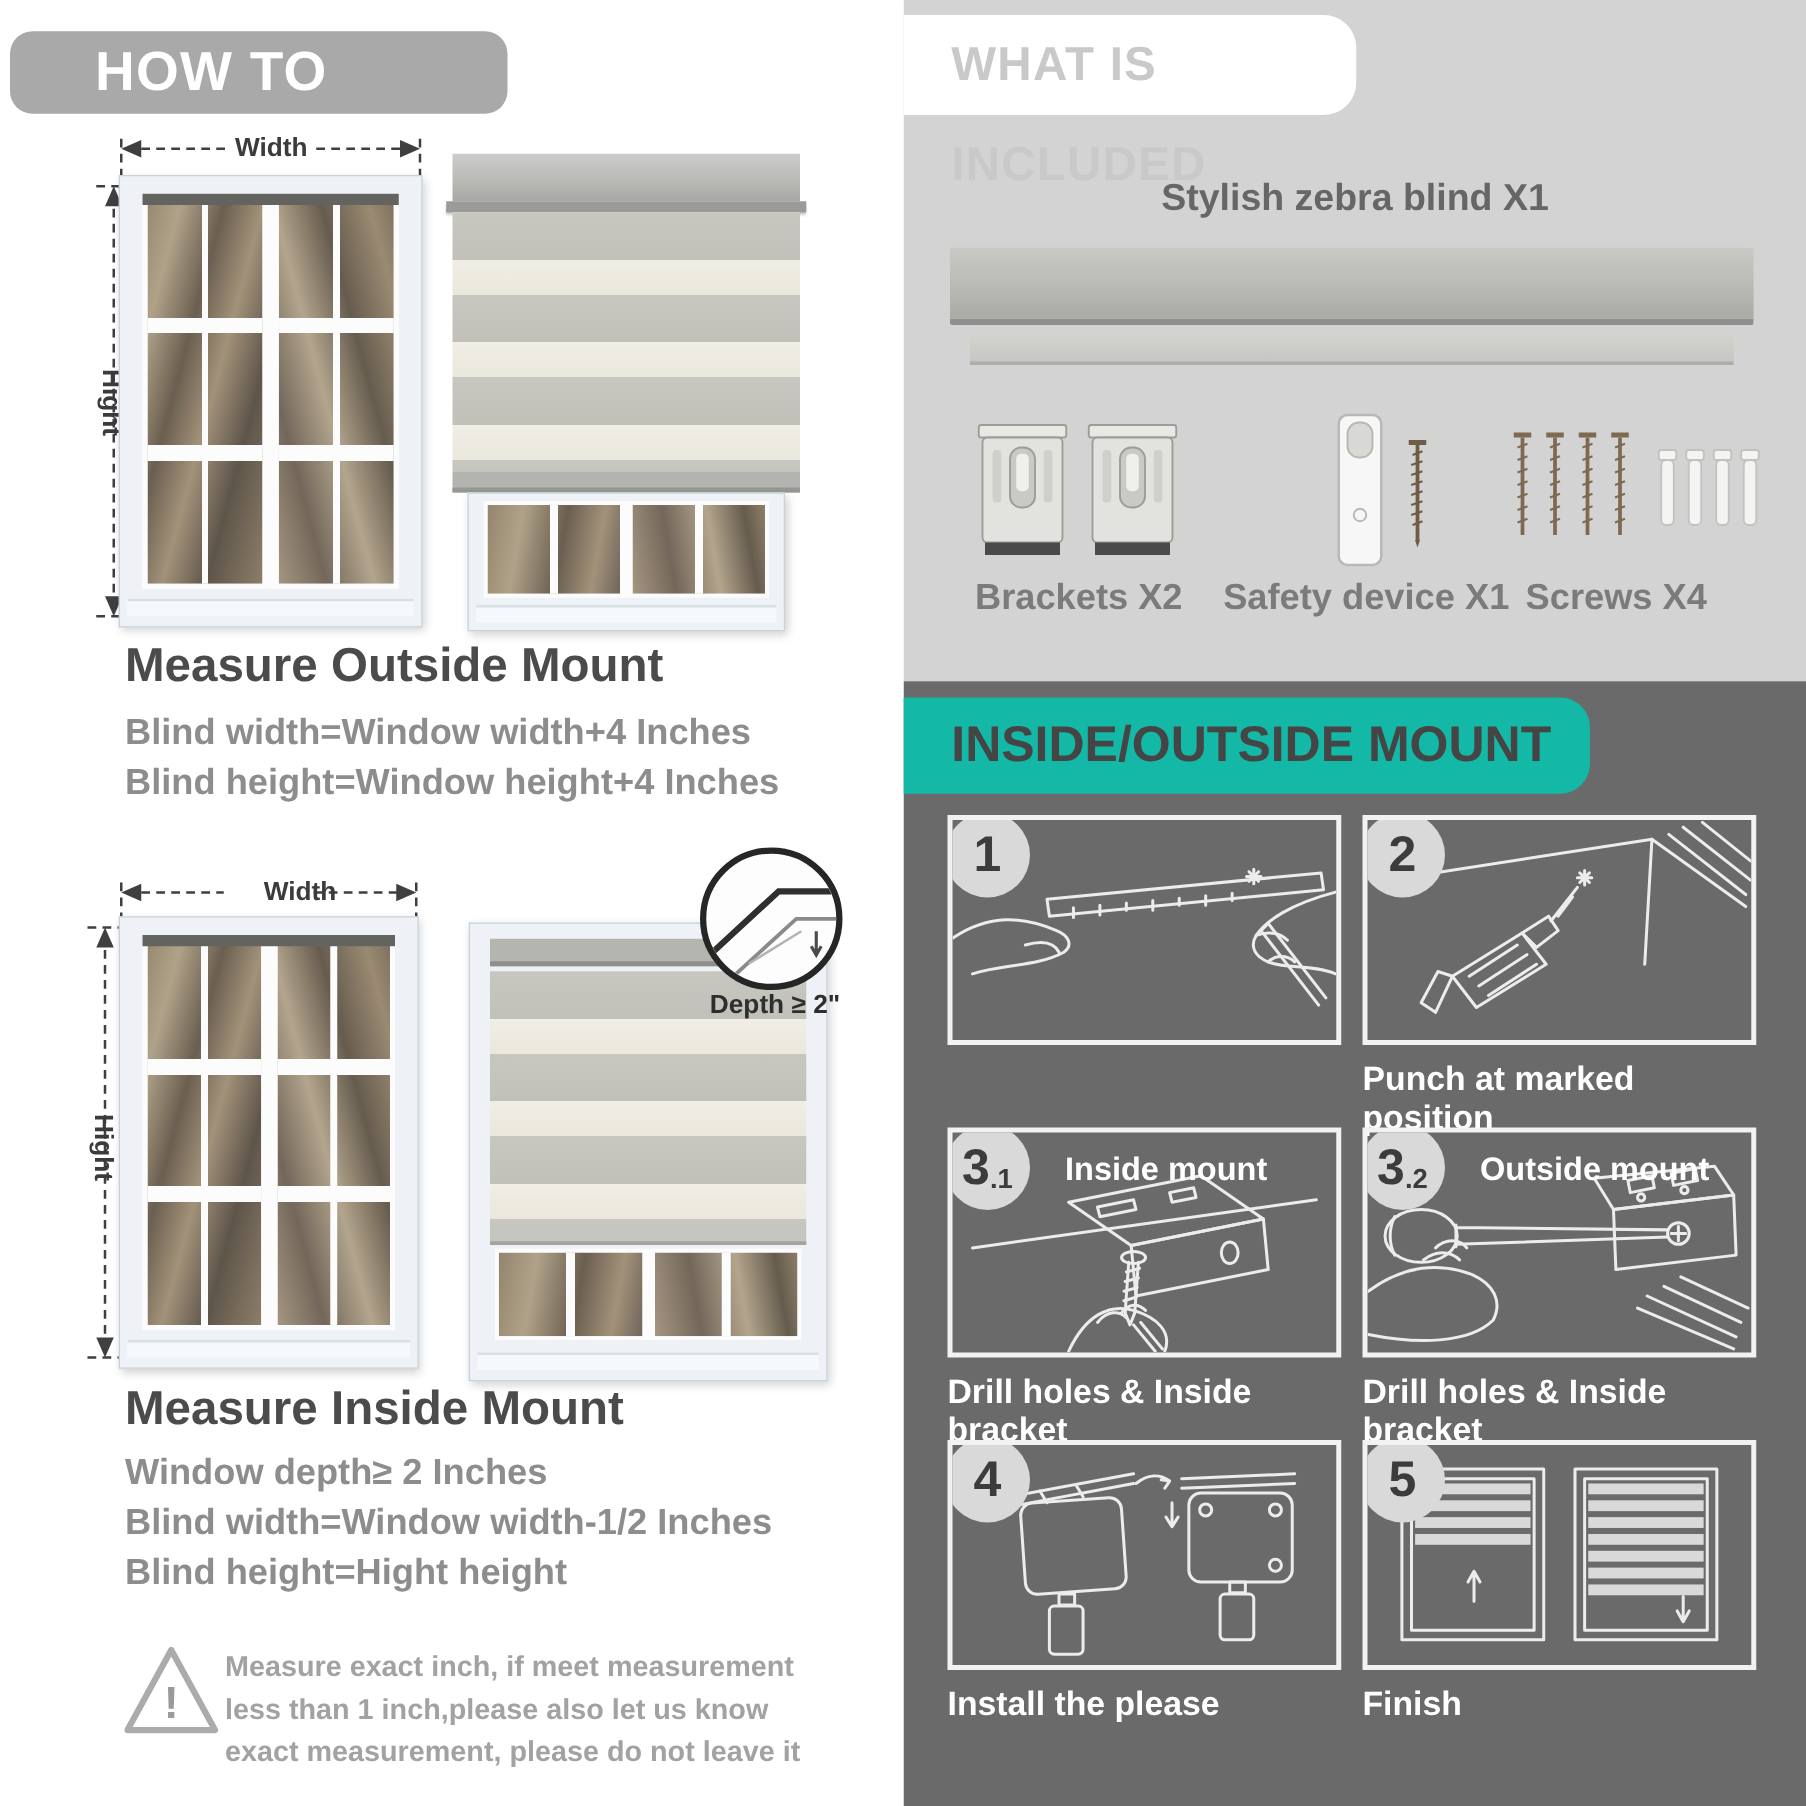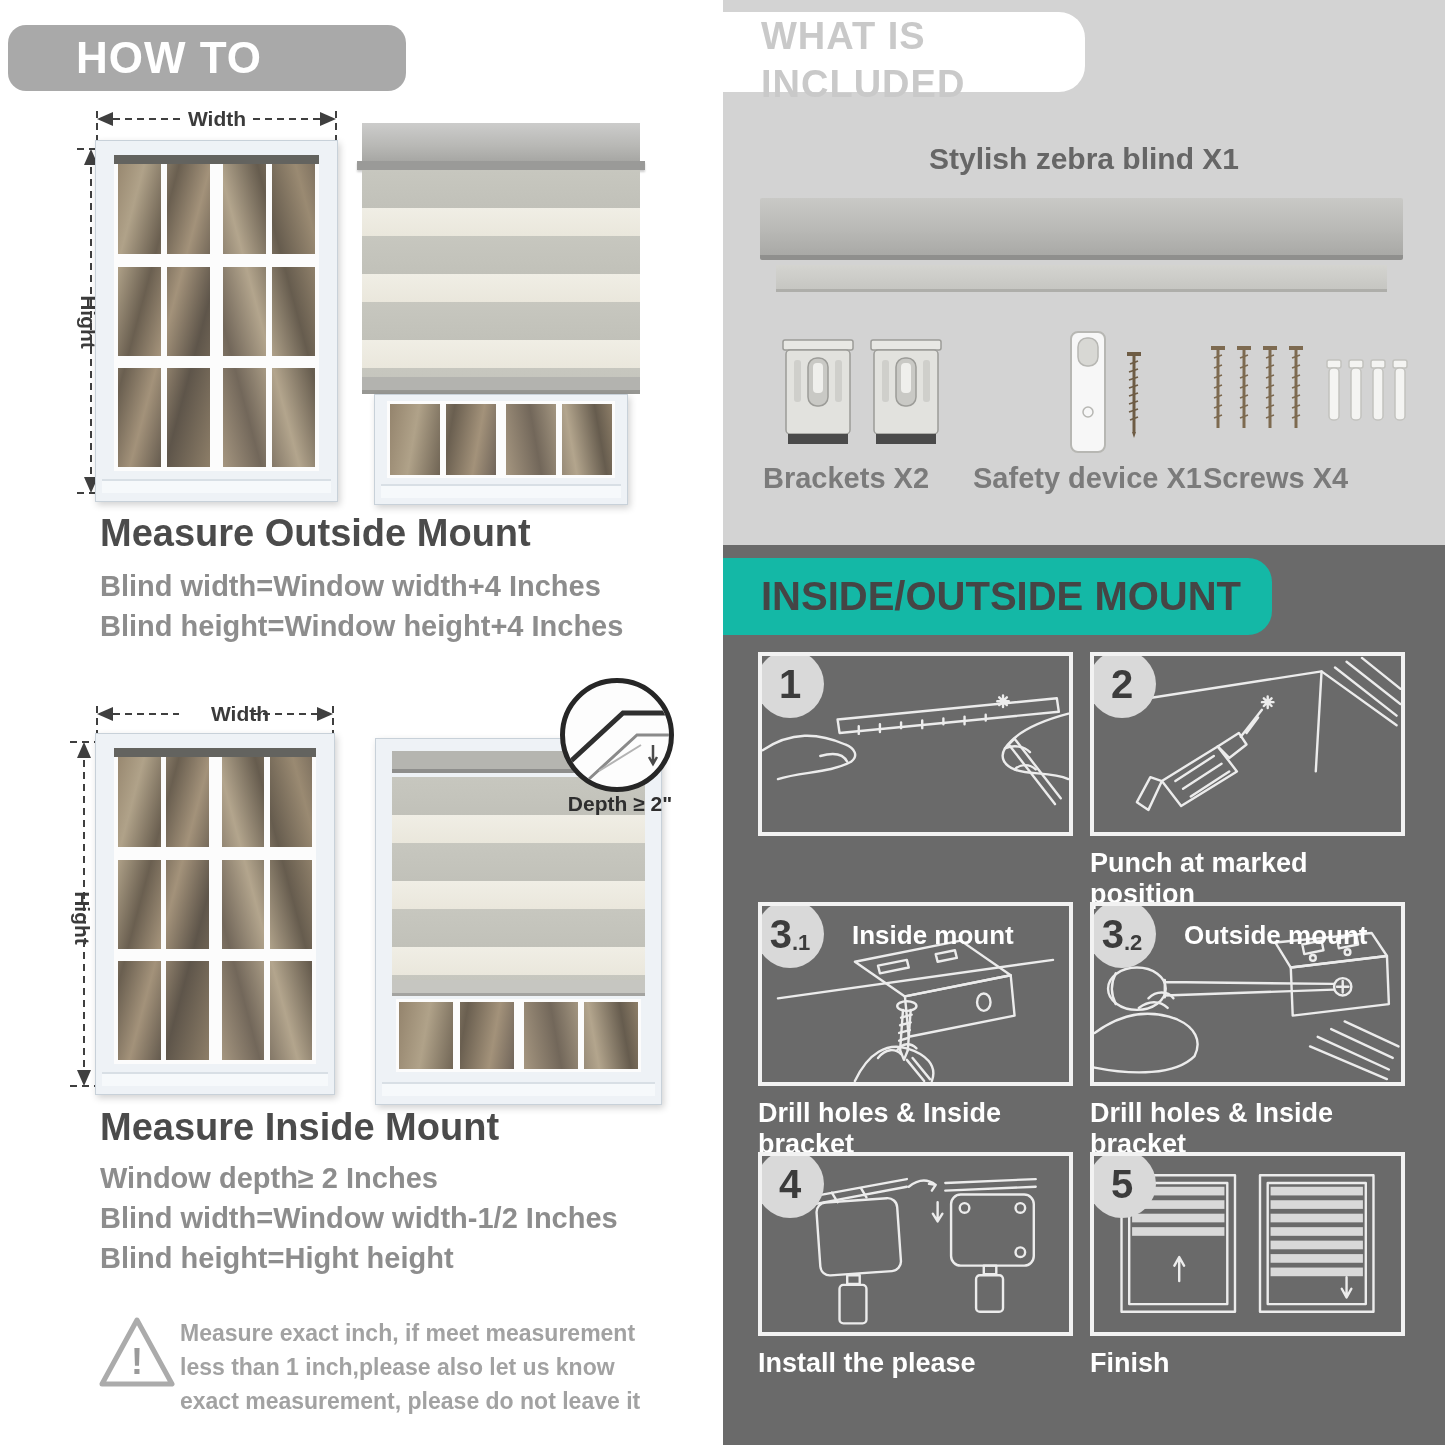--- a/index.html
+++ b/index.html
@@ -55,29 +55,29 @@
   .magnifier{position:absolute;width:114px;height:114px;border:5px solid #262626;border-radius:50%;
      background:#fdfdfd;overflow:hidden;z-index:5;}
 
   .sec-title{position:absolute;font-size:38px;font-weight:bold;color:#4b4b4b;}
   .sec-line{position:absolute;font-size:29px;font-weight:bold;color:#8d8d8d;}
   .warning-text{position:absolute;font-size:23px;font-weight:600;color:#a2a2a2;line-height:34px;width:480px;}
 
   
   .right-top{left:723px;top:0;width:722px;height:545px;background:#d3d3d3;}
   .included-header{position:absolute;left:0;top:12px;width:362px;height:80px;background:#ffffff;
-     border-radius:0 26px 26px 0;color:#c9c9c9;font-size:38px;font-weight:bold;line-height:48px;
+     border-radius:0 26px 26px 0;color:#c9c9c9;font-size:38px;font-weight:bold;line-height:80px;
      padding-left:38px;letter-spacing:1px;}
   .product-title{position:absolute;left:0;top:142px;width:722px;text-align:center;font-size:30px;
      font-weight:bold;color:#666666;}
   .rail-main{position:absolute;left:37px;top:198px;width:643px;height:62px;border-radius:2px;
      background:linear-gradient(180deg,#c9c9c6 0%,#b9b9b6 55%,#a9a9a6 100%);border-bottom:5px solid #8f8f8d;}
   .rail-under{position:absolute;left:53px;top:265px;width:611px;height:27px;
      background:linear-gradient(180deg,#d4d4d0 0%,#c6c6c2 100%);border-bottom:3px solid #aeaeaa;}
-  .item-label{position:absolute;top:462px;font-size:29px;font-weight:bold;color:#7b7b7b;}
+  .item-label{position:absolute;top:462px;font-size:29px;font-weight:bold;color:#7b7b7b;text-align:center;}
 
   
   .right-bottom{left:723px;top:545px;width:722px;height:900px;background:#6a6a6a;}
   .mount-header{position:absolute;left:0;top:13px;width:549px;height:77px;background:#14b8a6;
      border-radius:0 24px 24px 0;color:#454545;font-size:40px;font-weight:bold;line-height:77px;
      padding-left:38px;}
   .step{position:absolute;width:315px;}
   .step-box{position:relative;width:315px;height:184px;border:4px solid #f2f2f2;overflow:hidden;}
   .badge{position:absolute;left:-6px;top:-6px;width:68px;height:68px;border-radius:50%;background:#d9d9d9;
      color:#3c3c3c;display:flex;align-items:center;justify-content:center;font-weight:bold;z-index:4;}

